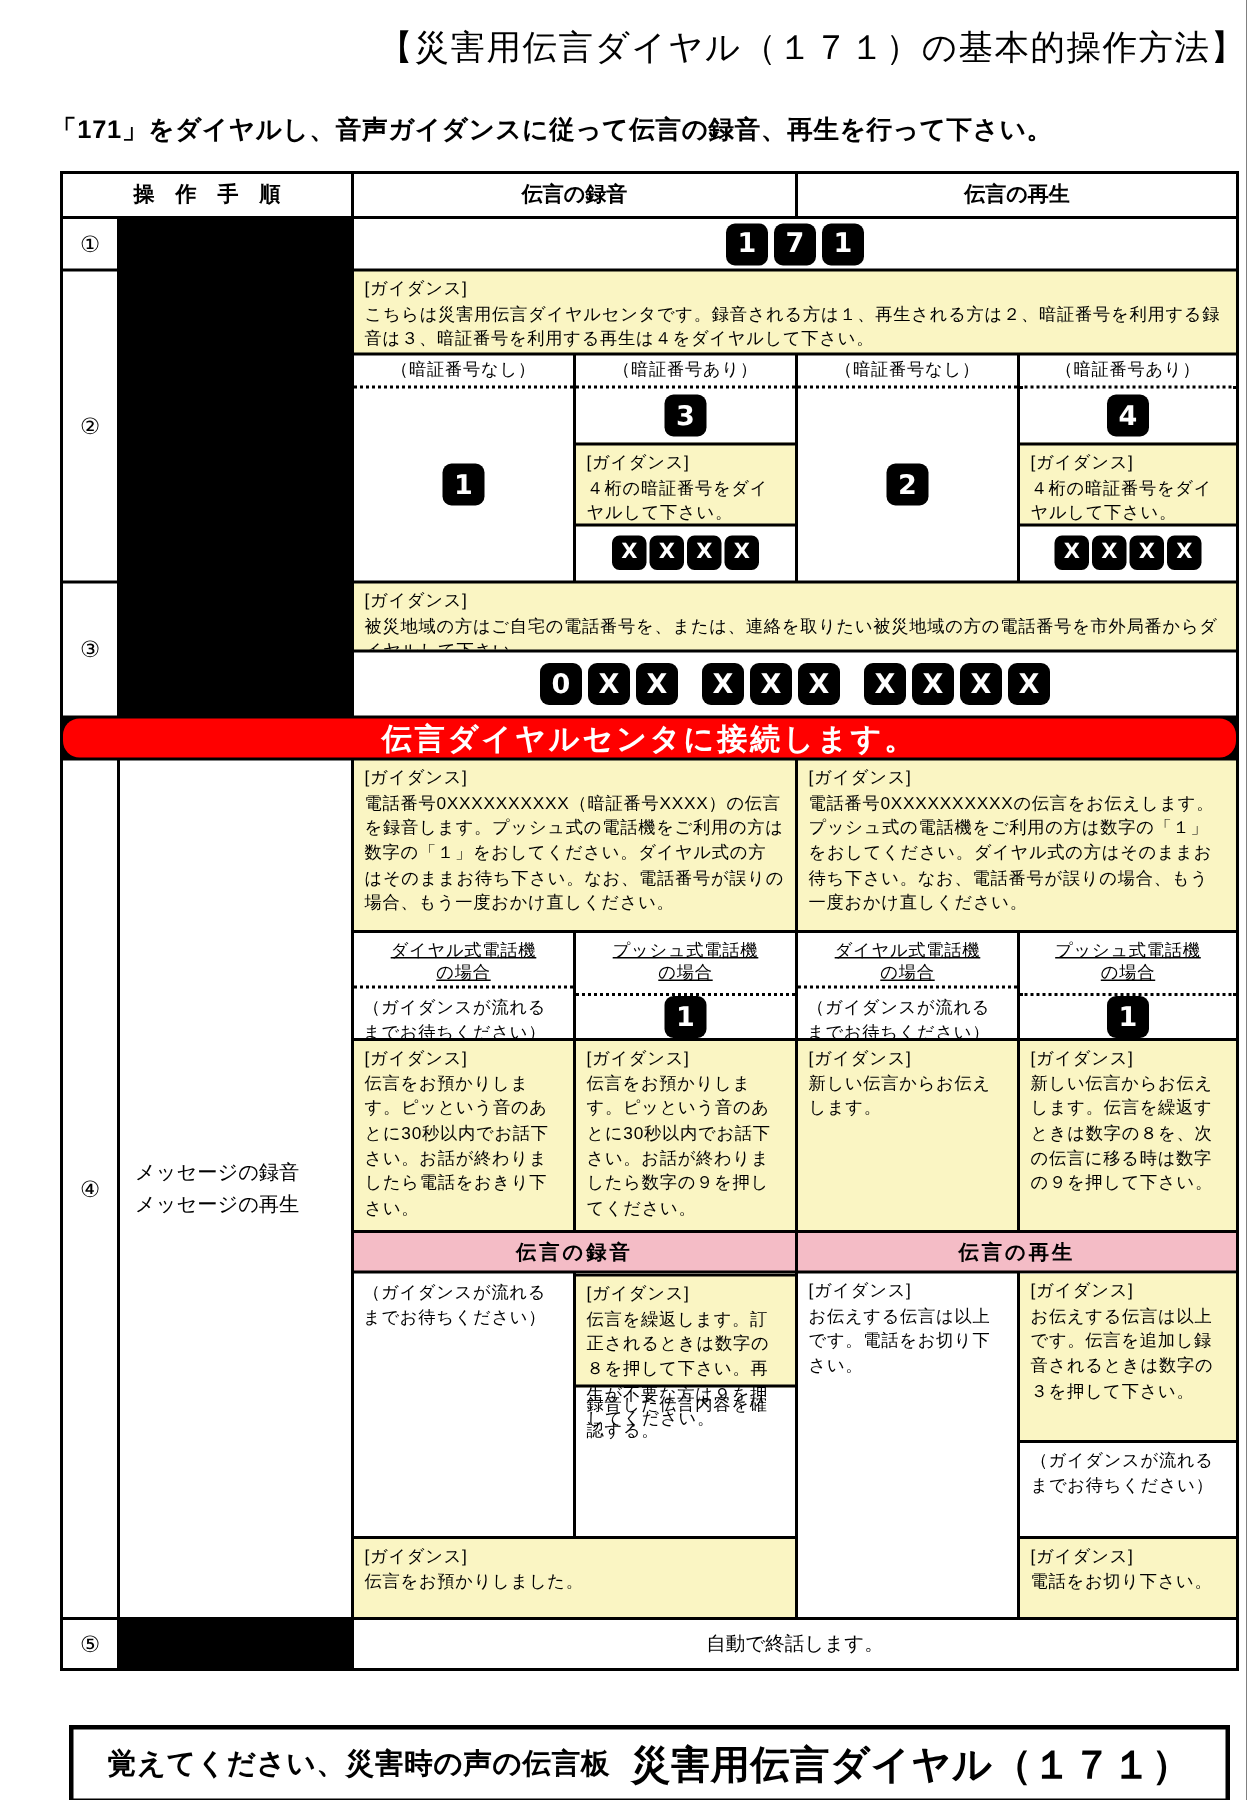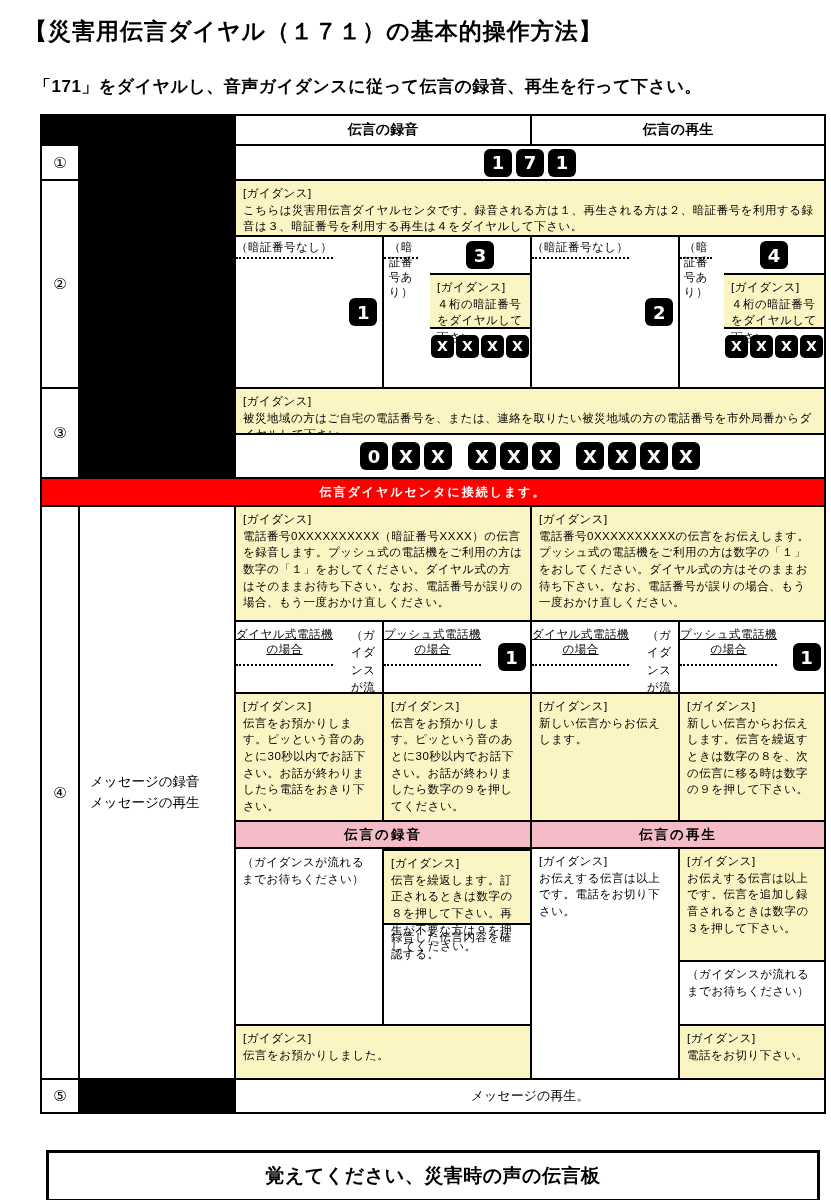--- a/index.html
+++ b/index.html
@@ -1,34 +1,34 @@
 <!DOCTYPE html>
 <html><head>
 <meta charset="utf-8">
 <style>
   * { margin:0; padding:0; box-sizing:border-box; }
   body {
     width:831px; height:1200px; background:#fff; position:relative;
     font-family:"Liberation Sans","DejaVu Sans",sans-serif; color:#000;
   }
-  .title { font-size:23px; font-weight:bold; margin:16px 0 0 24px; letter-spacing:1px; }
+  .title { font-size:23px; font-weight:normal; margin:16px 0 0 24px; letter-spacing:1px;text-align:right; }
   .subtitle { font-size:17px; font-weight:bold; margin:28px 0 0 34px; letter-spacing:0.5px; }
 
   
   .table {
     margin:16px 0 0 40px; width:786px;
     display:grid; background:#000; border:2px solid #000; gap:2px;
     grid-template-columns:36px 154px 294px 292px;
     grid-template-rows:28px 33px 206px 88px 26px 571px 32px;
   }
   .c { background:#fff; overflow:hidden; }
   .yellow { background:#FAF5C3; }
   .pink { background:#F4BCC6; }
-  .redbar { background:#FF0000; color:#fff; font-weight:bold; font-size:12px;
-            display:flex; align-items:center; justify-content:center; letter-spacing:2px; }
+  .redbar { background:#FF0000; color:#fff; font-weight:bold; font-size:20px;
+            display:flex; align-items:center; justify-content:center; letter-spacing:2px;border-radius:11px; }
   .ca{grid-column:1}.cb{grid-column:2}.cc{grid-column:3}.cd{grid-column:4}
   .cab{grid-column:1/3}.ccd{grid-column:3/5}.call{grid-column:1/5}
   .g1{grid-row:1}.g2{grid-row:2}.g3{grid-row:3}.g4{grid-row:4}.g5{grid-row:5}.g6{grid-row:6}.g7{grid-row:7}
 
   .hdr { display:flex; align-items:center; justify-content:center; font-size:14px; font-weight:bold; }
   .num { display:flex; align-items:center; justify-content:center; font-size:15px; }
   .lbl { display:flex; align-items:center; font-size:13.5px; padding-left:10px;
          white-space:pre-line; line-height:1.5; }
   .center { display:flex; align-items:center; justify-content:center; }
 
@@ -41,21 +41,21 @@
   .keygroup { display:inline-flex; margin:0 6px; }
 
   .g { font-size:12px; line-height:1.45; letter-spacing:0.5px; padding:4px 7px;
        white-space:pre-line; }
   .gsm { font-size:11.5px; }
 
   
   .inner { display:grid; background:#000; gap:2px; }
   .r2grid { grid-template-rows:54px 150px; }
   .subcols { display:grid; gap:2px; background:#000; grid-template-columns:146px 146px 146px 144px; }
-  .subcell { background:#fff; display:flex; flex-direction:row;gap:12px; }
+  .subcell { background:#fff; display:flex; flex-direction:column; }
   .subhead { font-size:11.5px; text-align:center; padding-top:3px; height:22px;
              border-bottom:2px dotted #000; letter-spacing:0.5px; white-space:pre-line; line-height:1.3; }
   .subhead.tall { height:44px; padding-top:5px;text-decoration:underline; }
   .subbody { flex:1; display:flex; align-items:center; justify-content:center; }
   .stack { display:flex; flex-direction:column; flex:1; }
   .stack .band { display:flex; align-items:center; justify-content:center; }
   .bordY { border-top:2px solid #000; border-bottom:2px solid #000; }
 
   .r3grid { grid-template-rows:44px 42px; }
 
@@ -79,20 +79,21 @@
   .footerbox .f2 { font-size:26px; font-weight:900; letter-spacing:0.5px; }
 </style>
 </head>
 <body>
 
 <div class="title">【災害用伝言ダイヤル（１７１）の基本的操作方法】</div>
 <div class="subtitle">「171」をダイヤルし、音声ガイダンスに従って伝言の録音、再生を行って下さい。</div>
 
 <div class="table">
 
+  <div class="c hdr cab g1">操　作　手　順</div>
   <div class="c hdr cc g1">伝言の録音</div>
   <div class="c hdr cd g1">伝言の再生</div>
 
   <div class="c num ca g2">①</div>
   <div class="c center ccd g2">
     <span class="key">1</span>
     <span class="key">7</span>
     <span class="key">1</span>
   </div>
 
@@ -243,18 +244,19 @@
 お伝えする伝言は以上です。伝言を追加し録音されるときは数字の３を押して下さい。</div>
         <div class="g gsm" style="height:62px">（ガイダンスが流れる
 までお待ちください）</div>
         <div class="yellow g gsm" style="height:54px;border-top:2px solid #000">[ガイダンス]
 電話をお切り下さい。</div>
       </div>
     </div>
   </div>
 
   <div class="c num ca g7">⑤</div>
-  <div class="c center ccd g7" style="font-size:13px">メッセージの再生。</div>
+  <div class="c center ccd g7" style="font-size:13px">自動で終話します。</div>
 </div>
 
 <div class="footerbox">
   <span class="f1">覚えてください、災害時の声の伝言板</span>
+  <span class="f2">災害用伝言ダイヤル（１７１）</span>
 </div>
 
 </body></html>

